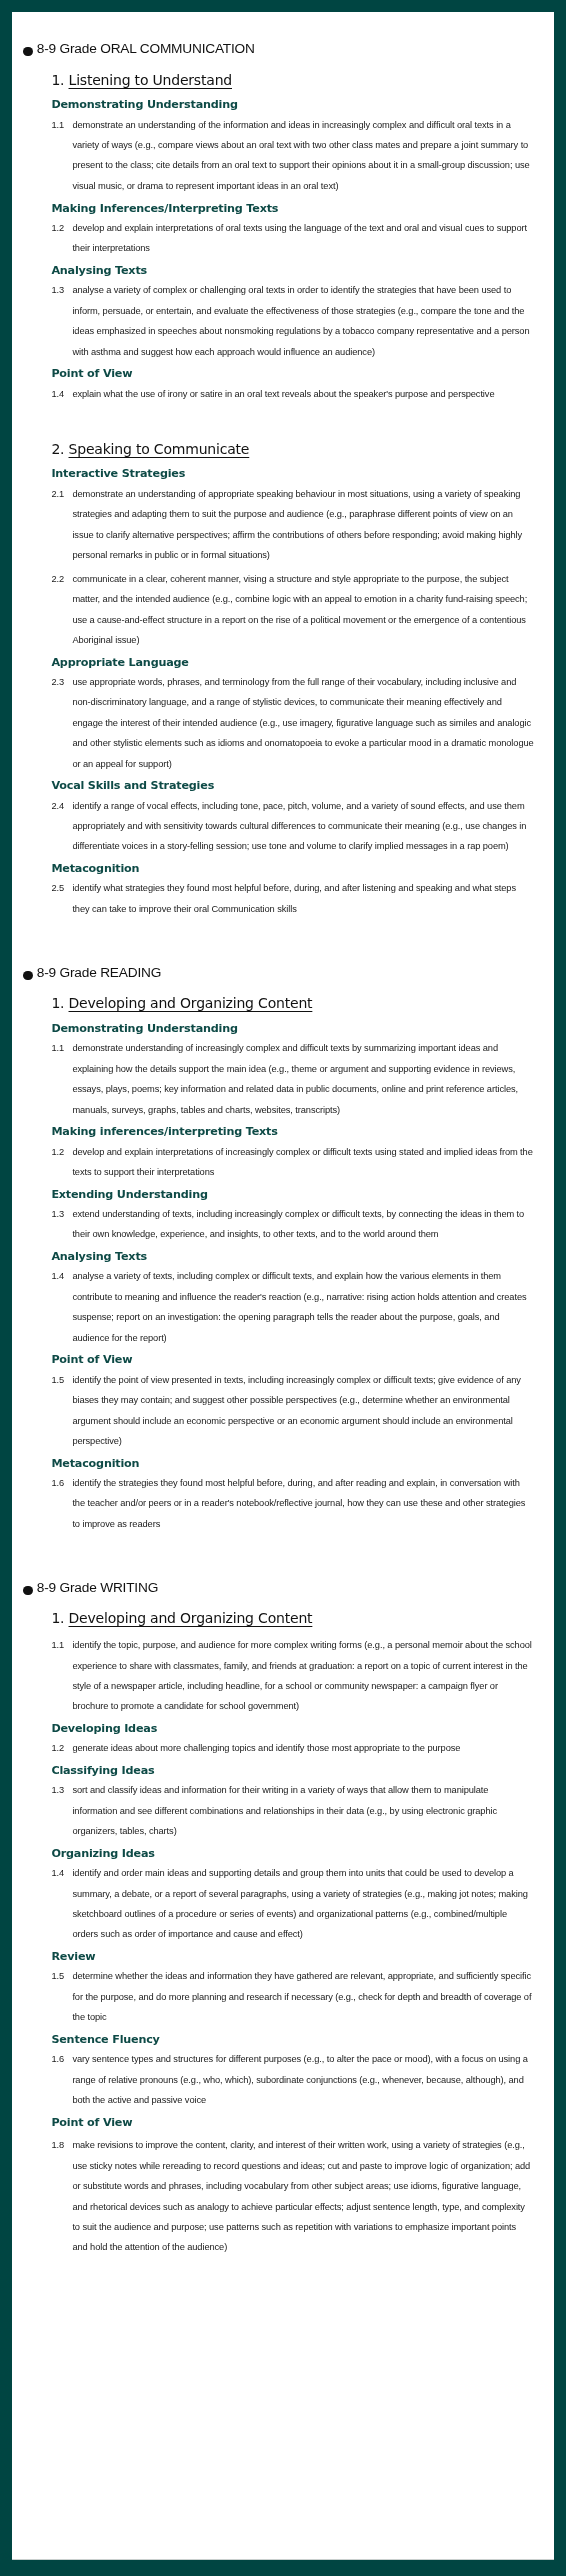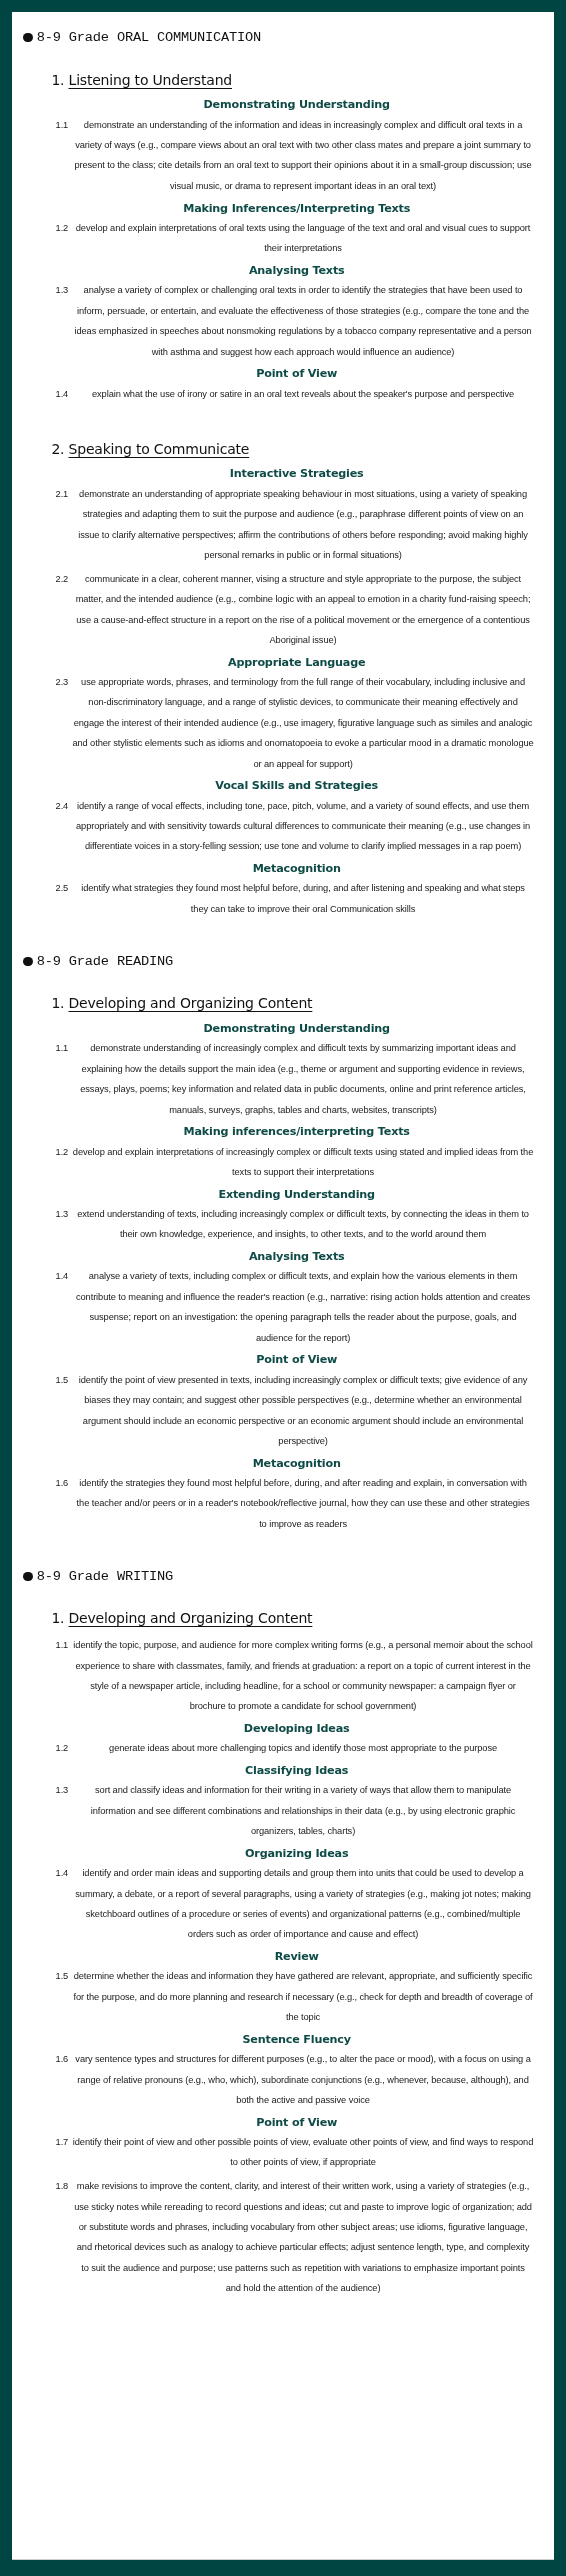--- a/index.html
+++ b/index.html
@@ -8,25 +8,25 @@
     .panel {
       background: #ffffff;
       width: 542px;
       min-height: 2548px;
       padding: 6.7px 11.7px 33px 11.7px;
       border-bottom: 1.7px solid #c9cfce;
     }
     .strand { margin-bottom: 23px; }
     .strand:last-child { margin-bottom: 0; }
     .strand-title {
-      font-family: Liberation Mono, monospace;
+      font-family: Liberation Sans, sans-serif;
       font-size: 13.7px;
       color: #111;
       display: flex;
-      align-items: center;
+      align-items: flex-end;
       height: 38px;
       letter-spacing: -0.2px;
     }
     .bullet {
       display: inline-block;
       width: 9.2px; height: 9.2px;
       border-radius: 50%;
       background: #111;
       margin-right: 4.2px;
     }
@@ -37,21 +37,21 @@
       padding-left: 28px;
       margin-top: 8.3px;
       margin-bottom: 1.7px;
       height: 30px;
       display: flex;
       align-items: center;
       letter-spacing: -0.2px;
     }
     .section-title .num { margin-right: 4.2px; }
     .section-title .name { text-decoration: underline; text-underline-offset: 2.5px; }
-    .topic { padding-left: 28px; margin-bottom: 3.3px; text-align: center; }
+    .topic { padding-left: 28px; margin-bottom: 3.3px; }
     .topic-title {
       font-family: "DejaVu Sans", sans-serif;
       font-weight: bold;
       font-size: 11.2px;
       color: #0e4a46;
       line-height: 18.3px;
       letter-spacing: -0.2px;
     }
     .item {
       display: flex;
@@ -304,26 +304,20 @@
     <div class="topic-title">Sentence Fluency</div>
     <div class="items">
                 <div class="item">
     <span class="item-num">1.6</span>
     <span class="item-text">vary sentence types and structures for different purposes (e.g., to alter the pace or mood), with a focus on using a range of relative pronouns (e.g., who, which), subordinate conjunctions (e.g., whenever, because, although), and both the active and passive voice</span>
   </div>
               </div>
   </div>
             <div class="topic">
     <div class="topic-title">Point of View</div>
-    <div class="items">
-                <div class="item">
-    <span class="item-num">1.7</span>
-    <span class="item-text">identify their point of view and other possible points of view, evaluate other points of view, and find ways to respond to other points of view, if appropriate</span>
-  </div>
-              </div>
   </div>
             <div class="topic">
     <div class="items">
                 <div class="item">
     <span class="item-num">1.8</span>
     <span class="item-text">make revisions to improve the content, clarity, and interest of their written work, using a variety of strategies (e.g., use sticky notes while rereading to record questions and ideas; cut and paste to improve logic of organization; add or substitute words and phrases, including vocabulary from other subject areas; use idioms, figurative language, and rhetorical devices such as analogy to achieve particular effects; adjust sentence length, type, and complexity to suit the audience and purpose; use patterns such as repetition with variations to emphasize important points and hold the attention of the audience)</span>
   </div>
               </div>
   </div>
           </div>

